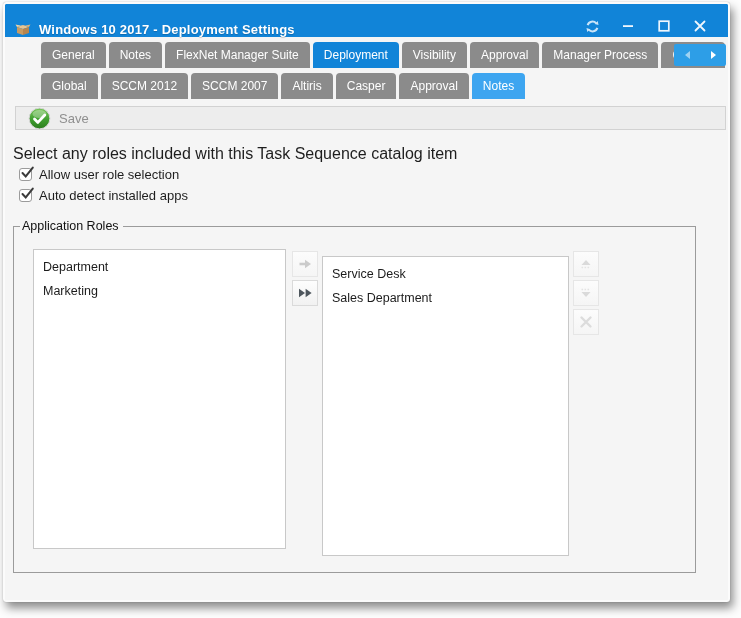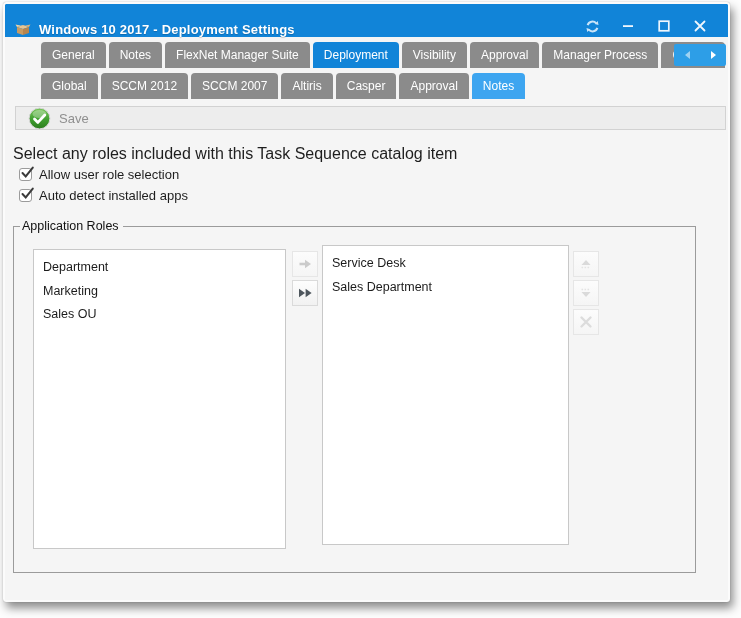--- a/index.html
+++ b/index.html
@@ -59,21 +59,21 @@
   .cb-box .chk{position:absolute;left:0px;top:-3px;}
   .cb-label{font-size:13px;color:#1e1e1e;margin-left:7px;white-space:nowrap;}
 
   
   .groupbox{position:relative;margin:15px 0 0 8px;width:683px;height:354px;
     border:1px solid #9b9b9b;padding:0;}
   .groupbox legend{font-size:12.5px;color:#111;margin-left:6px;padding:0 4px 0 2px;}
   .listbox{position:absolute;background:#fff;border:1px solid #c8c8c8;
     overflow:hidden;padding-top:6px;cursor:default;}
   .listbox.left{left:19px;top:16px;width:253px;height:300px;}
-  .listbox.right{left:308px;top:12px;width:247px;height:300px;}
+  .listbox.right{left:308px;top:23px;width:247px;height:300px;}
   .list-item{height:23.5px;line-height:23.5px;padding-left:9px;font-size:12.5px;color:#1c1c1c;
     white-space:nowrap;cursor:pointer;}
   .btncol{position:absolute;width:26px;display:flex;flex-direction:column;gap:3px;}
   .btncol.mid{left:278px;top:18px;}
   .btncol.actions{left:559px;top:18px;}
   .sqbtn{width:26px;height:26px;padding:0;display:flex;align-items:center;justify-content:center;
     background:linear-gradient(#fdfdfd,#f1f1f1);border:1px solid #dadada;cursor:pointer;}
   .sqbtn.disabled{border-color:#e6e6e6;background:linear-gradient(#fcfcfc,#f5f5f5);cursor:default;}
   .icon{display:inline-flex;align-items:center;justify-content:center;}
 </style>
@@ -207,21 +207,20 @@
           </span>
           <span class="cb-label">Auto detect installed apps</span>
         </div>
       </div>
 
     <fieldset class="groupbox">
       <legend>Application Roles</legend>
       <div class="listbox left">
           <div class="list-item">Department</div>
           <div class="list-item">Marketing</div>
-          <div class="list-item">Sales OU</div>
         </div>
       <div class="btncol mid">
           <button class="sqbtn disabled">
             <span class="icon">
               <svg width="16" height="16" viewBox="0 0 16 16">
                 <path d="M2.5 8h6.5" stroke="#cbcbcb" stroke-width="2.6"></path>
                 <polygon points="8,3.8 14,8 8,12.2" fill="#cbcbcb"></polygon>
               </svg>
             </span>
           </button>

